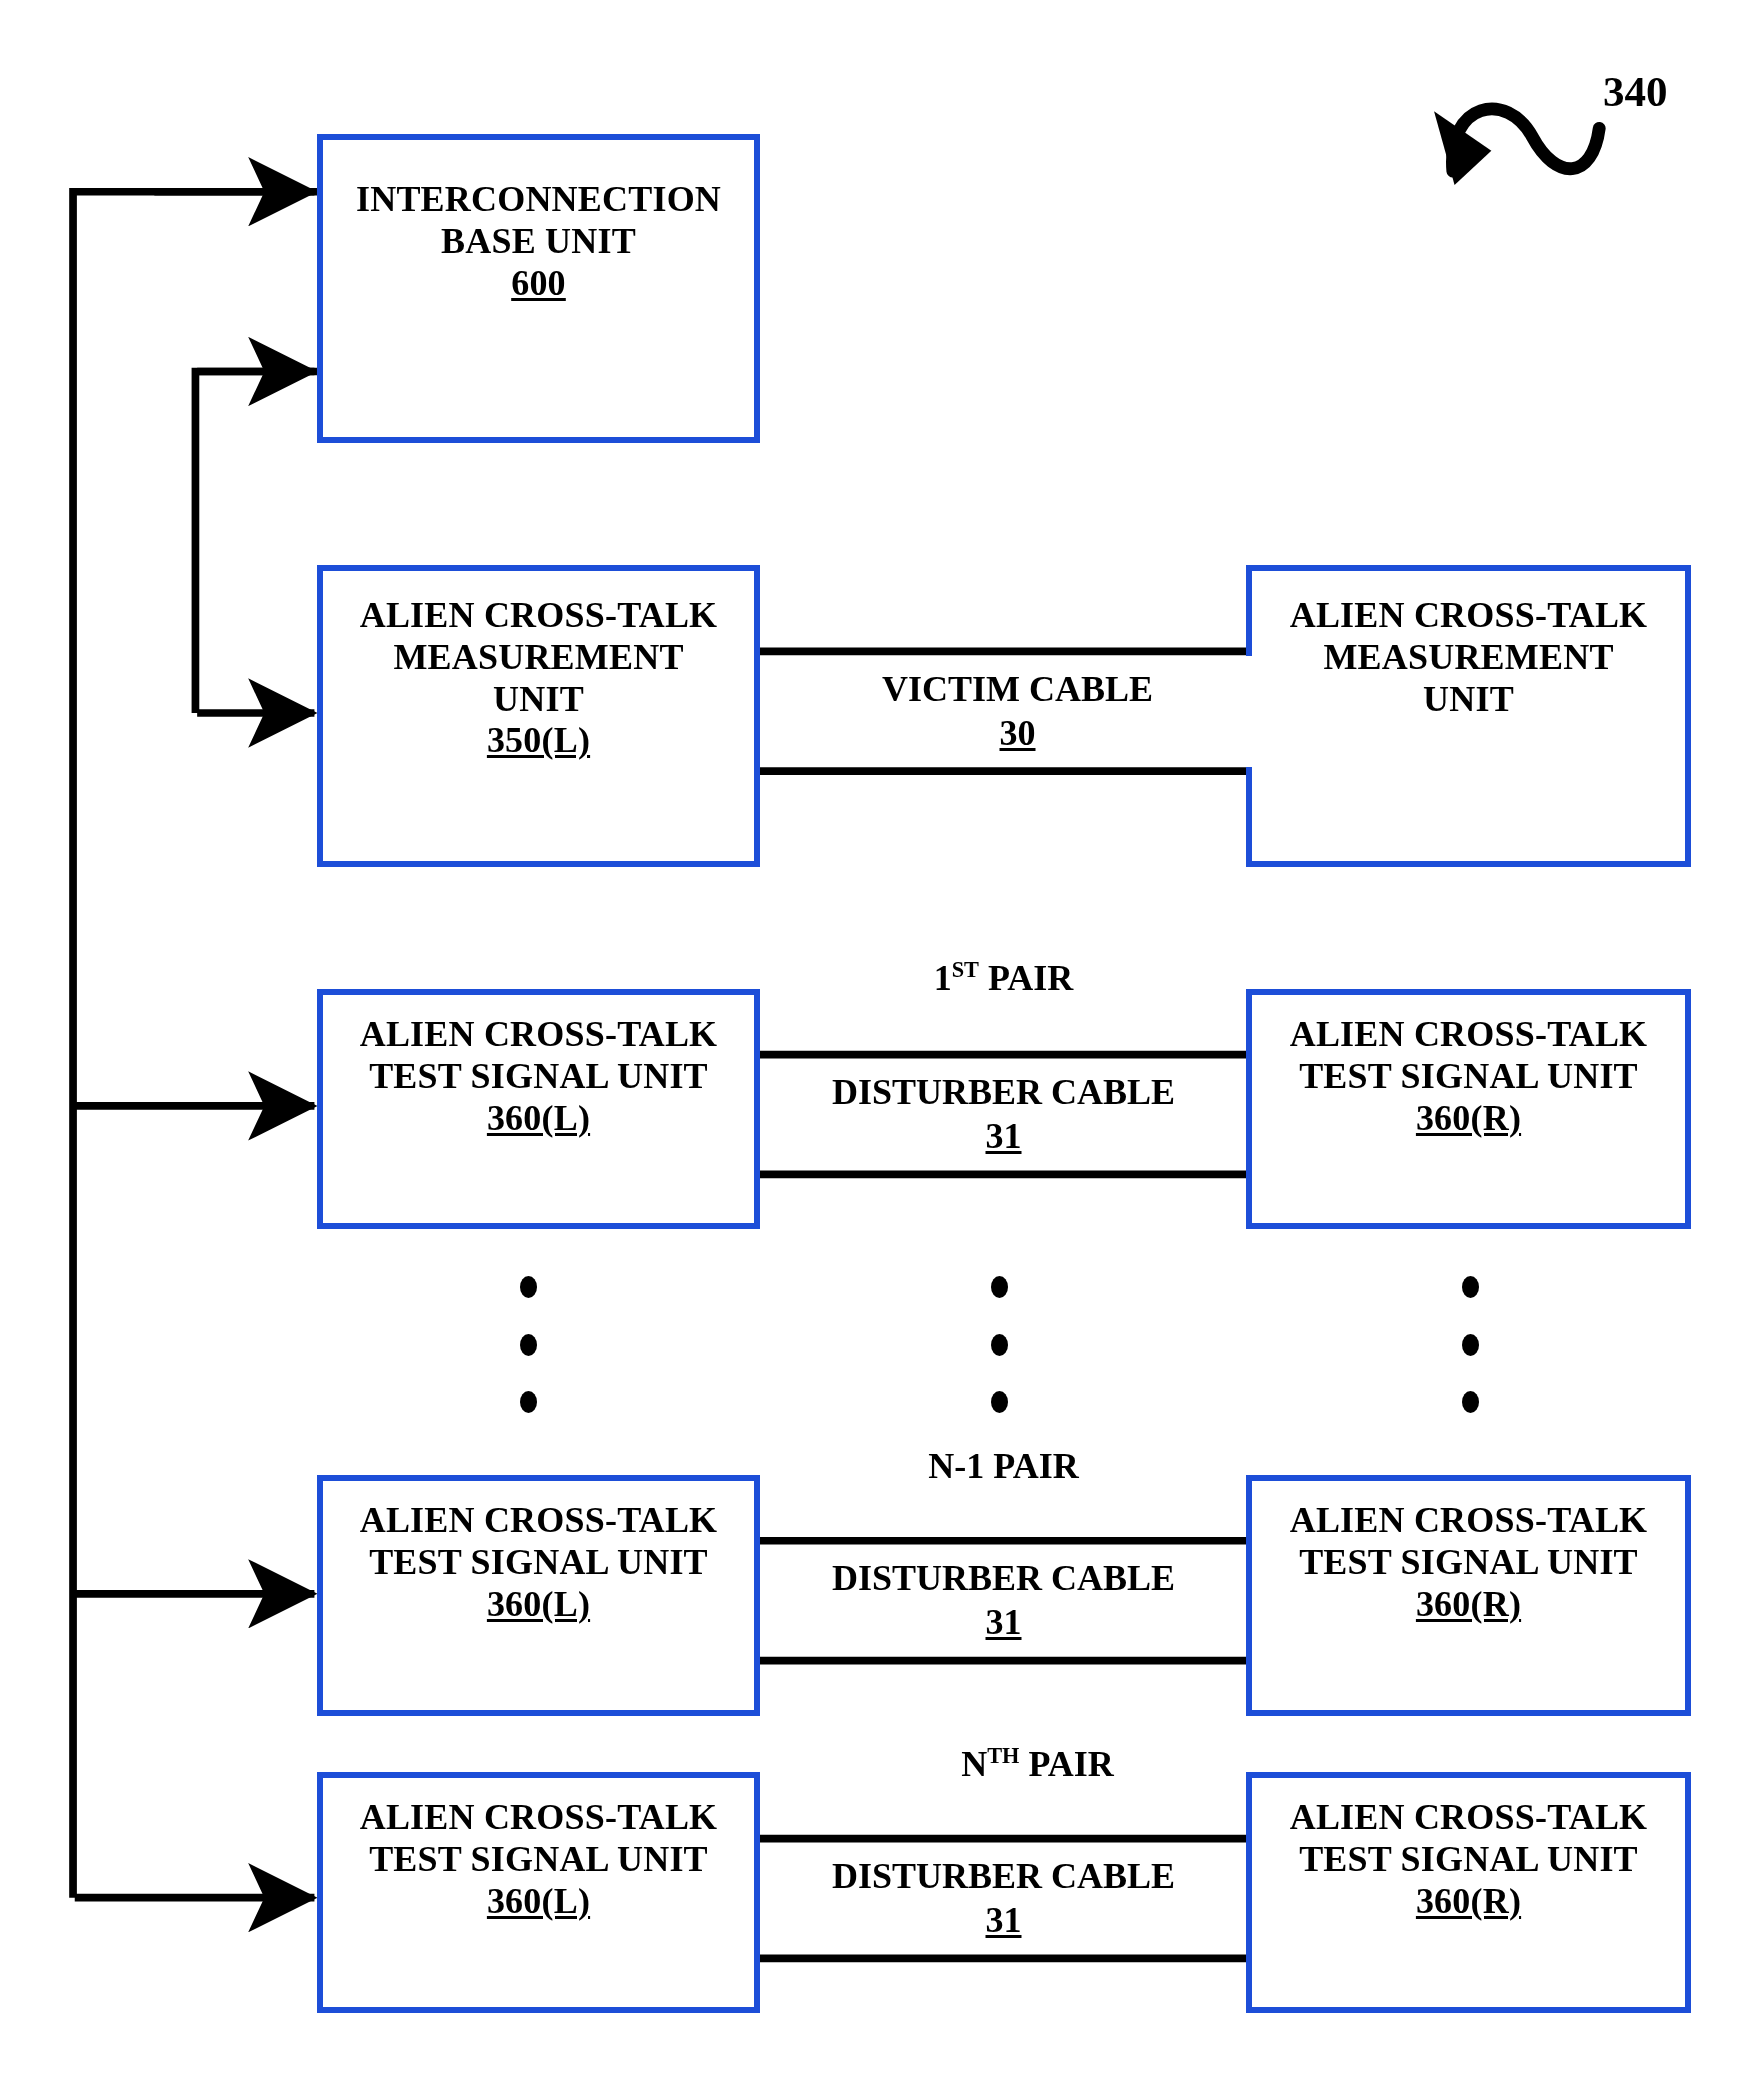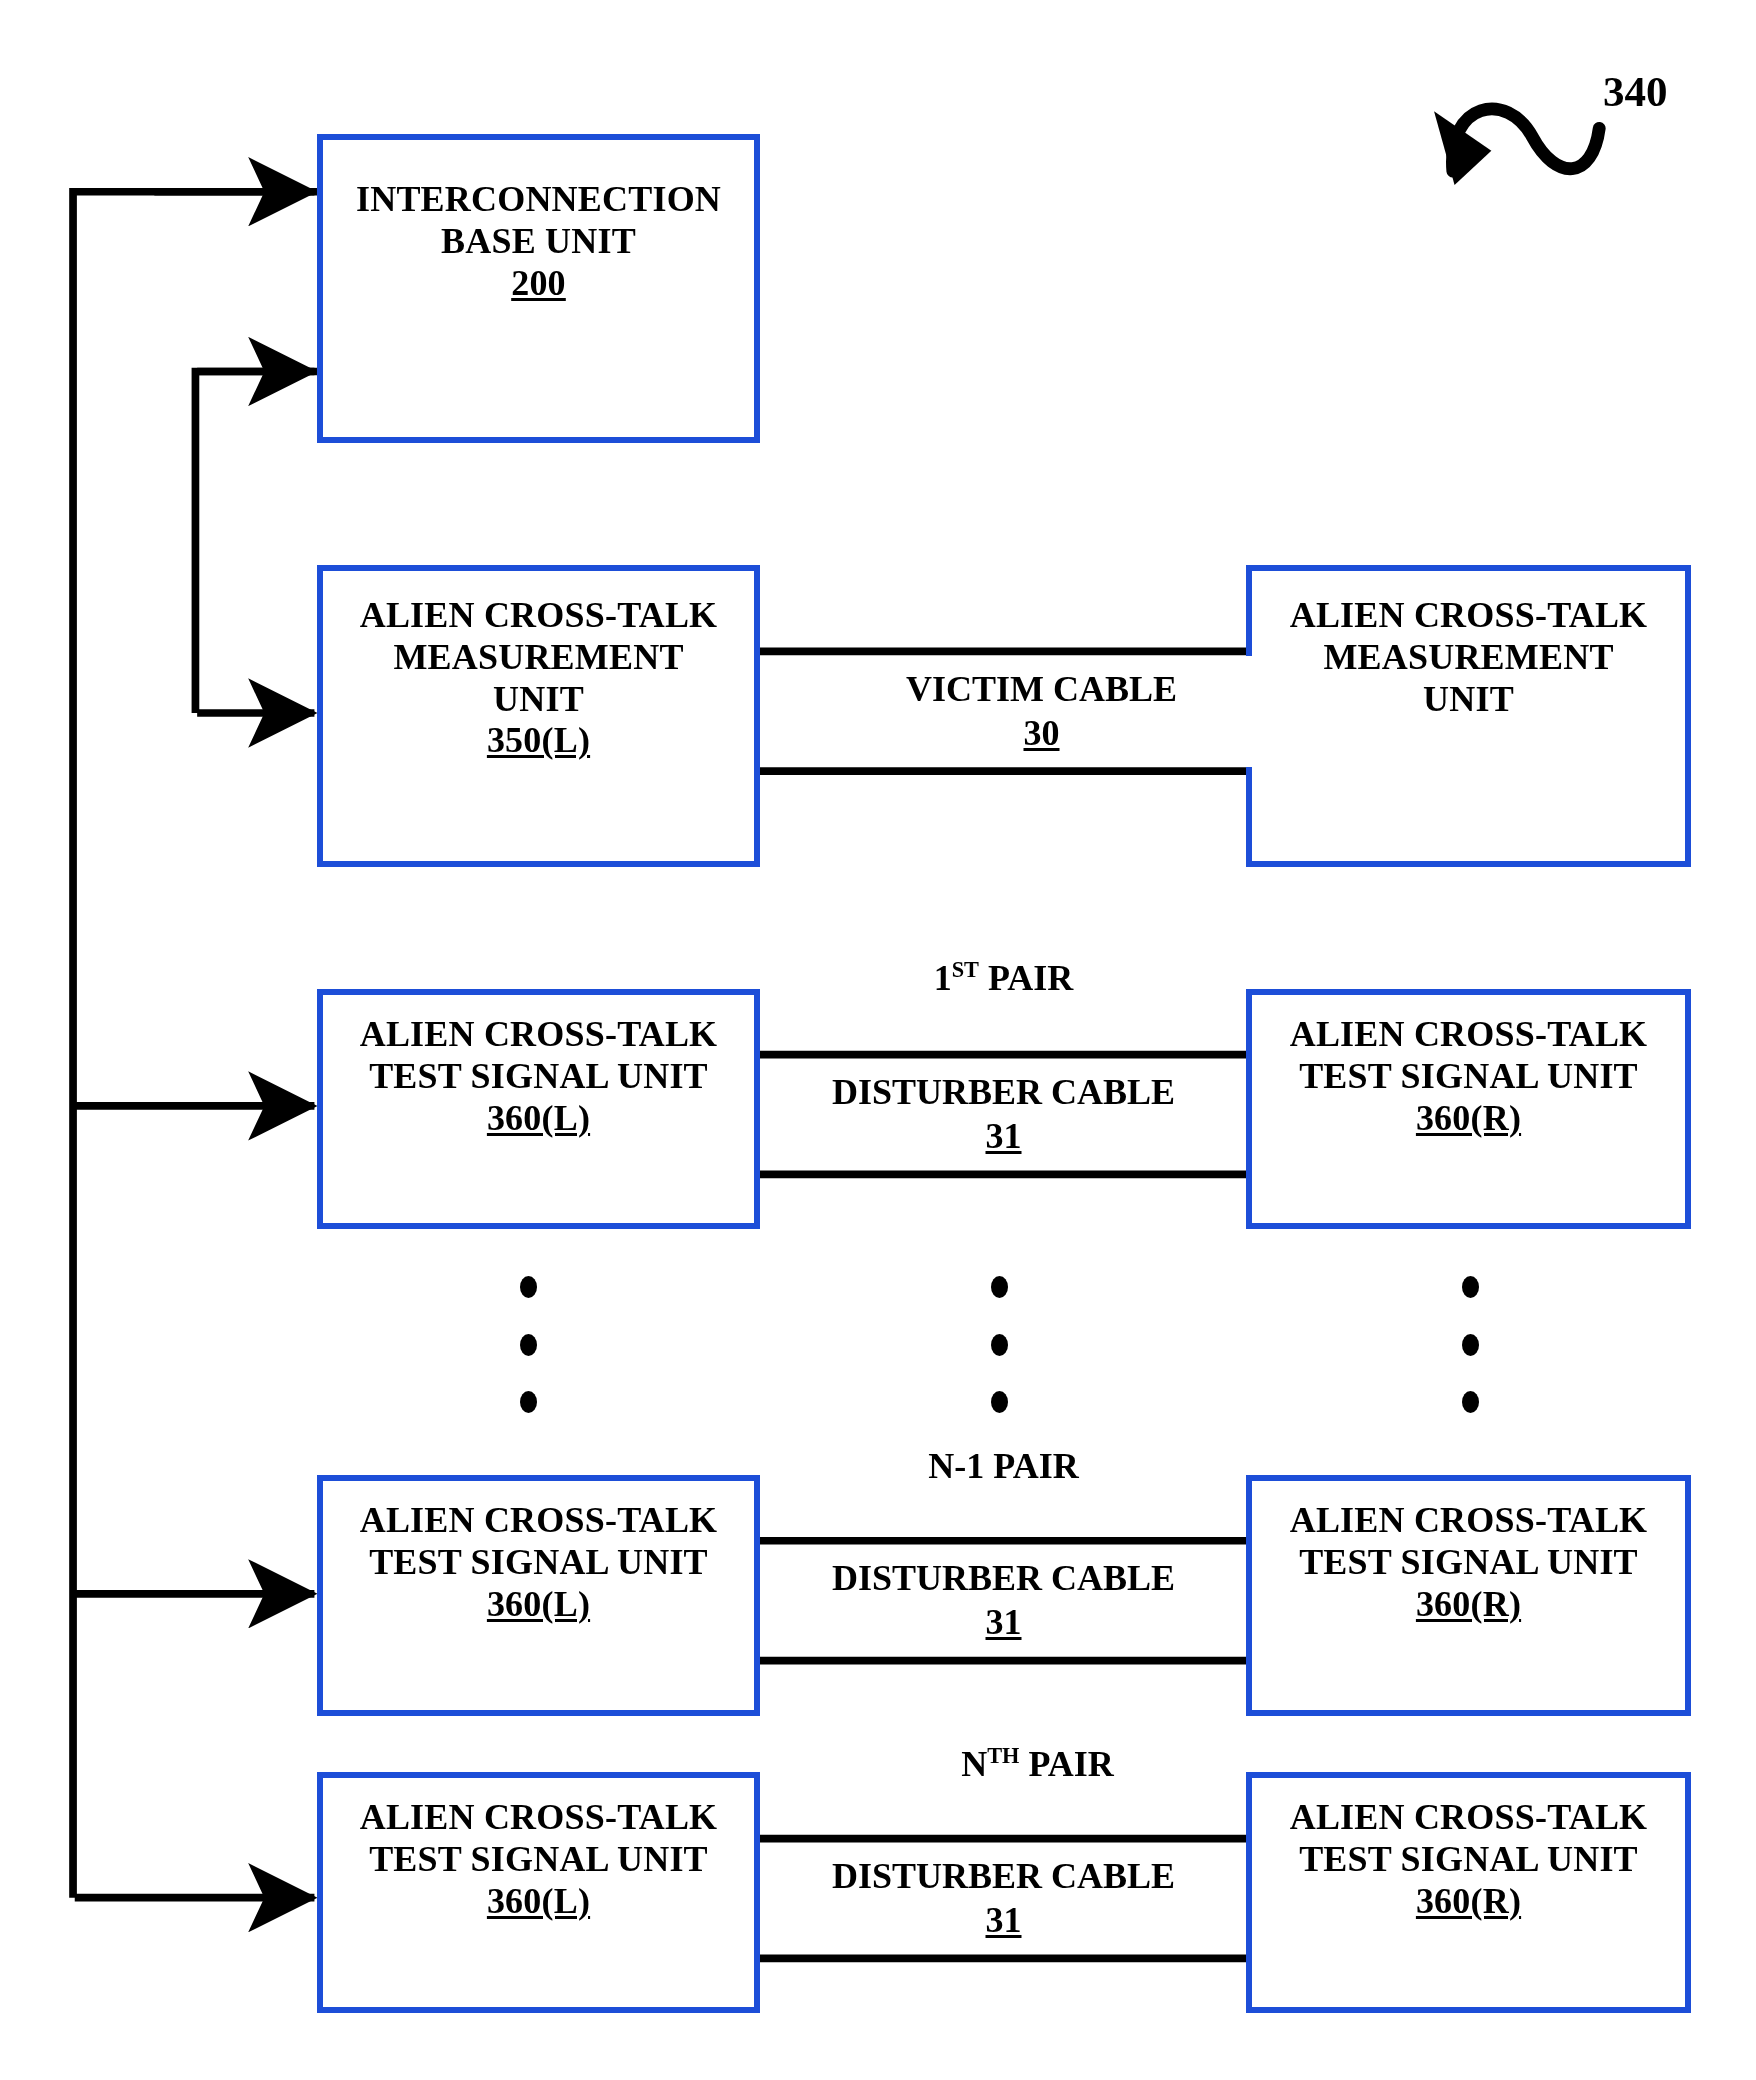--- a/index.html
+++ b/index.html
@@ -170,42 +170,42 @@
     </g>
   </svg>
 
   <div class="fig-num" style="left:1603px; top:67px;">340</div>
 
   <div class="box unit-box" style="left:317px; top:134px; width:443px; height:309px;">
     <div class="pad"></div>
     <span class="line">INTERCONNECTION</span>
     <span class="line">BASE UNIT</span>
     <span class="line">
-      <span class="ref">200</span>
+      <span class="ref">600</span>
     </span>
   </div>
 
   <div class="box unit-box" style="left:317px; top:565px; width:443px; height:302px;">
     <div class="pad" style="height:24px;"></div>
     <span class="line">ALIEN CROSS-TALK</span>
     <span class="line">MEASUREMENT</span>
     <span class="line">UNIT</span>
     <span class="line">
       <span class="ref">350(L)</span>
     </span>
   </div>
 
   <div class="box unit-box" style="left:1246px; top:565px; width:445px; height:302px;">
     <div class="pad" style="height:24px;"></div>
     <span class="line">ALIEN CROSS-TALK</span>
     <span class="line">MEASUREMENT</span>
     <span class="line">UNIT</span>
   </div>
 
-  <div class="cable" style="left:800px; top:656px; width:483px; height:111px;">
+  <div class="cable" style="left:776px; top:656px; width:483px; height:111px;">
     <span>VICTIM CABLE</span>
     <span class="ref">30</span>
   </div>
 
   <div class="pair-label" style="left:762px; top:957px; width:483px;">
     <span>1</span><sup>ST</sup><span> PAIR</span>
   </div>
 
   <div class="box unit-box" style="left:317px; top:989px; width:443px; height:240px;">
     <div class="pad" style="height:19px;"></div>

